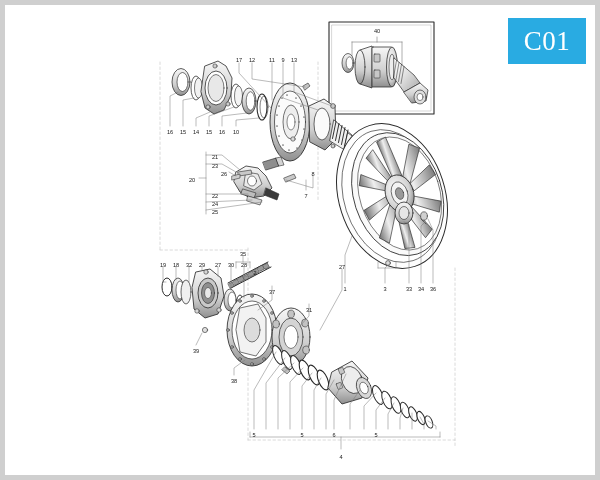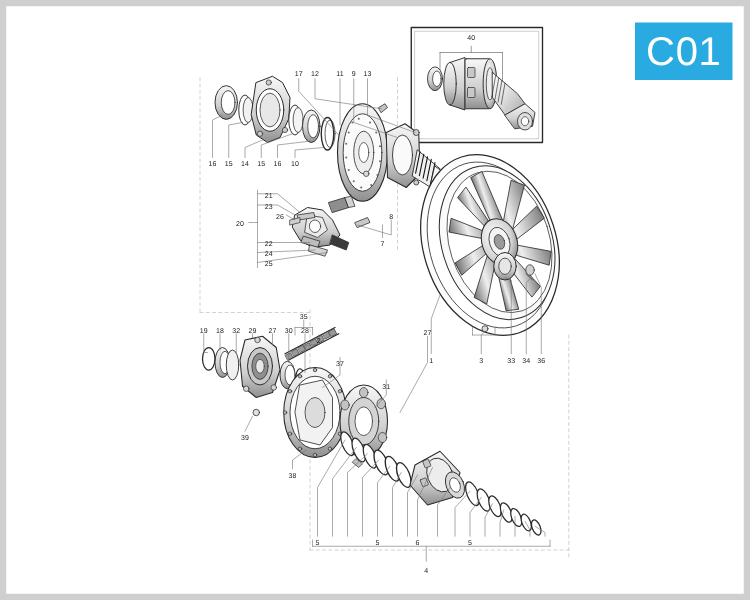--- a/index.html
+++ b/index.html
@@ -21,24 +21,24 @@
     box-sizing: border-box;
     border: 5px solid #cfcfcf;
     pointer-events: none;
   }
   #badge {
     position: absolute;
     right: 14px; top: 18px;
     width: 78px; height: 46px;
     background: #29abe2;
     color: #ffffff;
-    font-size: 32px;
+    font-size: 27px;
     letter-spacing: 0.5px;
     display: flex; align-items: center; justify-content: center;
-    font-family: Liberation Sans, sans-serif;
+    font-family: Liberation Serif, serif;
   }
   svg#canvas {
     position: absolute;
     left: 0; top: 0;
     width: 600px; height: 480px;
   }
   .lbl {
     position: absolute;
     font-size: 5.6px;
     color: #1a1a1a;

